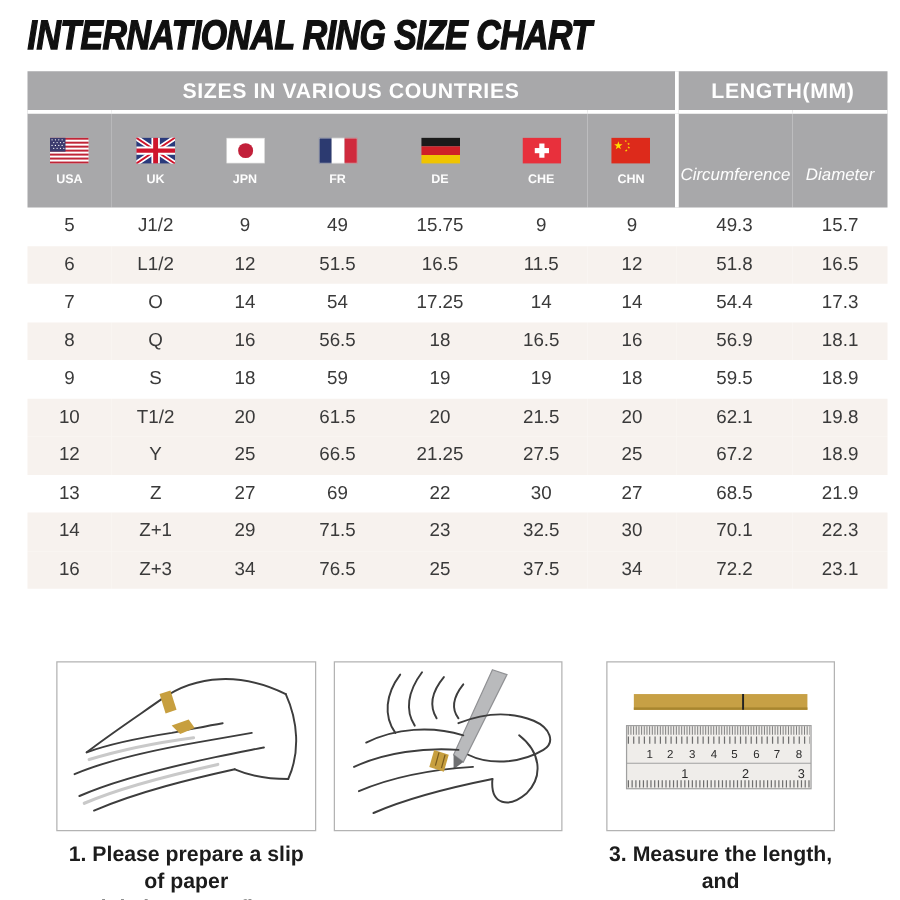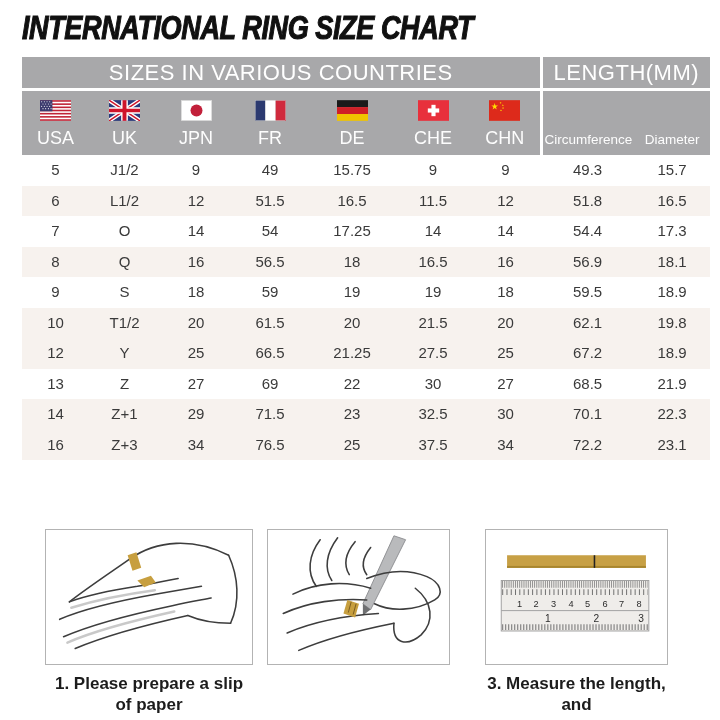--- a/index.html
+++ b/index.html
@@ -16,30 +16,30 @@
     -webkit-text-stroke:1.1px #101010;
   }
 
   
   table.ring{
     position:absolute;left:22px;top:57px;
     width:688px;border-collapse:collapse;table-layout:fixed;
   }
   table.ring th,table.ring td{padding:0;margin:0;}
   .group-row th{
-    background:#a8a8aa;color:#fff;font-weight:400;font-size:22px;
+    background:#a8a8aa;color:#fff;font-weight:700;font-size:17px;
     height:31px;text-align:center;border-bottom:3px solid #fff;letter-spacing:0.5px;
   }
   .flag-row th{
     background:#a8a8aa;color:#fdfdfd;font-weight:400;height:56px;
     text-align:center;vertical-align:middle;
   }
   .flag-row th .flag{display:block;margin:2px auto 0 auto;width:31px;height:21px;}
-  .flag-row th .code{display:block;margin-top:7px;font-size:18px;}
-  .flag-row th.mm{vertical-align:bottom;font-size:13.5px;padding-bottom:8px;}
+  .flag-row th .code{display:block;margin-top:7px;font-size:10px;font-weight:bold;}
+  .flag-row th.mm{vertical-align:bottom;font-size:13.5px;padding-bottom:19px;font-style:italic;}
   .sep-left{border-left:3px solid #fff;}
   tbody td{
     text-align:center;font-size:15px;color:#3a3a3a;height:30.5px;line-height:30.5px;
     white-space:nowrap;
   }
   tbody tr.alt{background:#f7f2ee;}
 
   
   .steps{position:absolute;left:45px;top:529px;width:630px;display:flex;}
   .step{margin:0;padding:0;}

